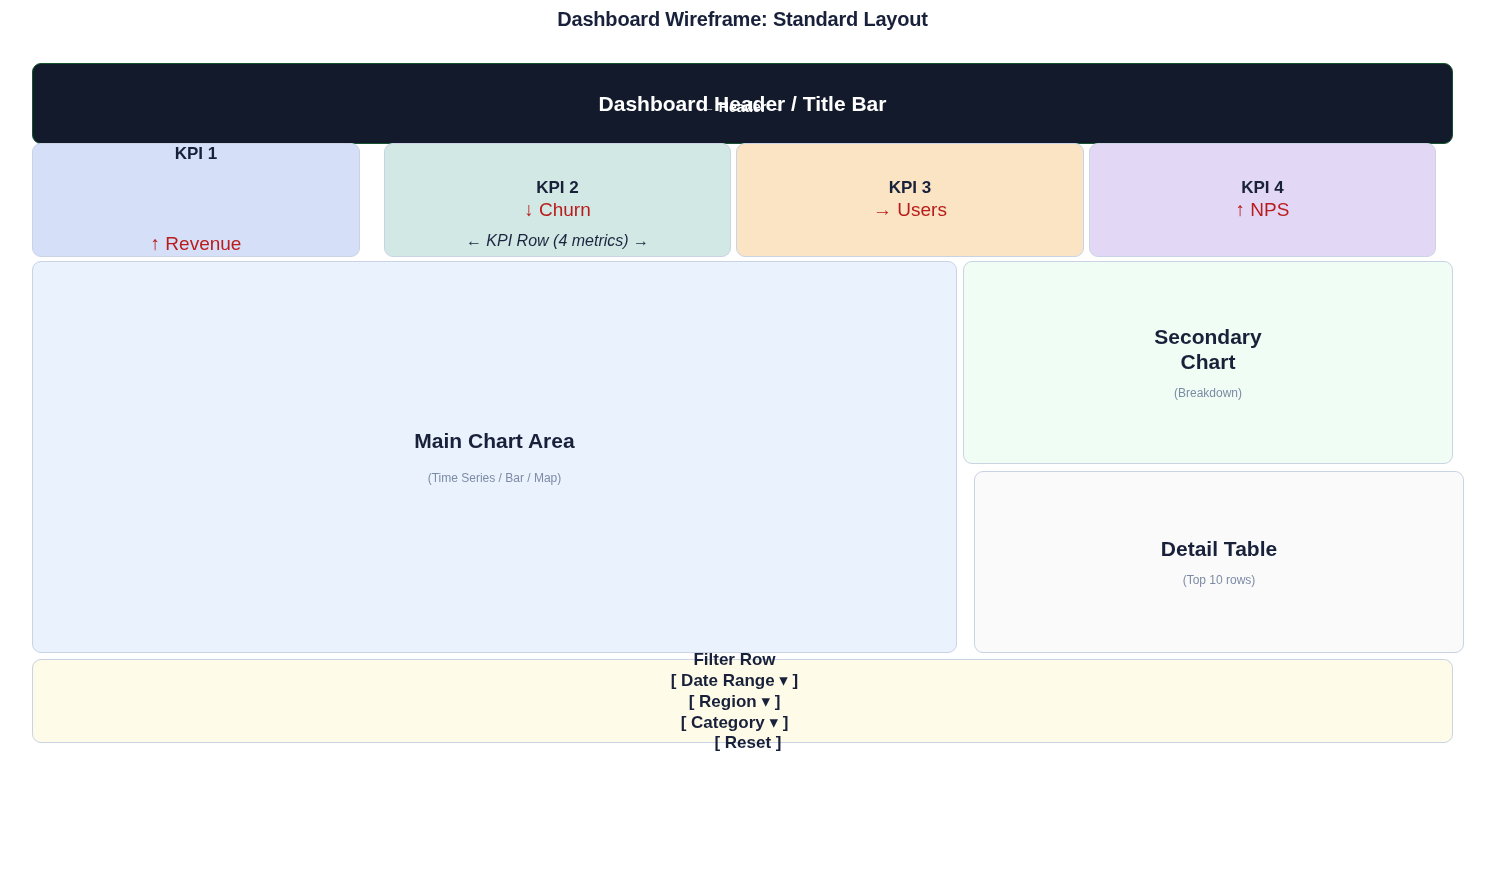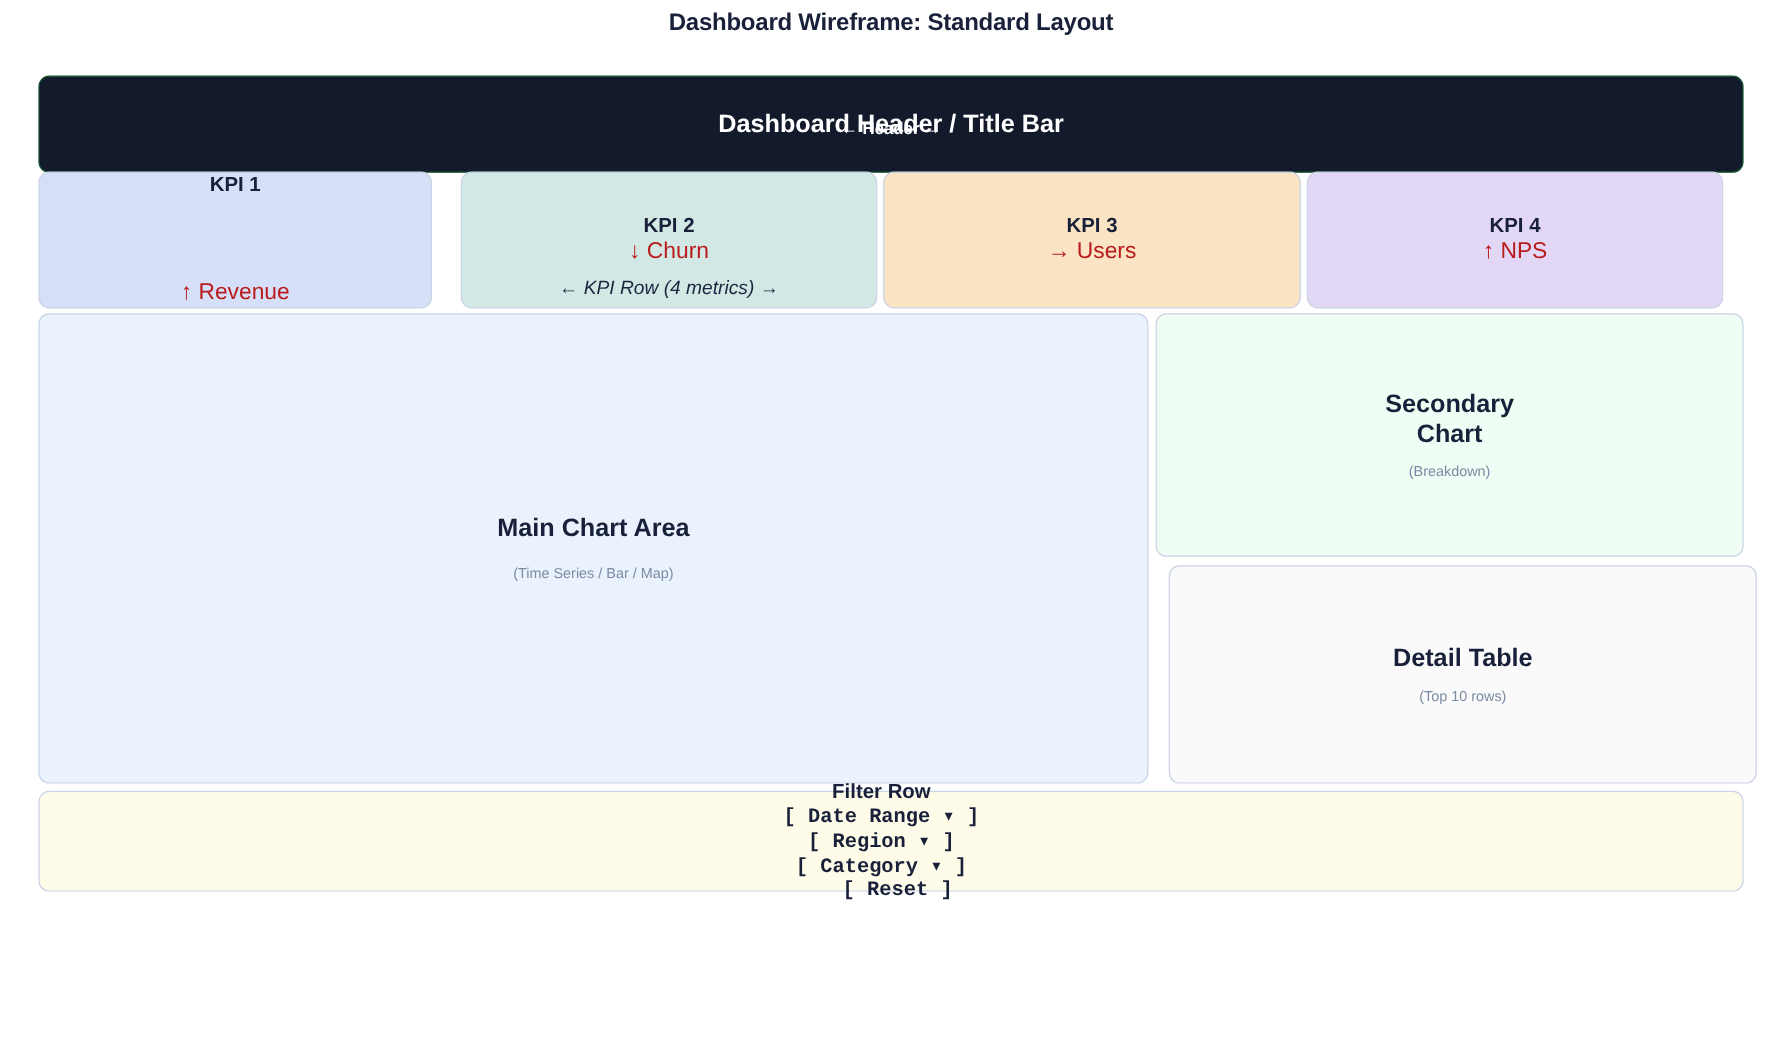--- a/index.html
+++ b/index.html
@@ -168,21 +168,21 @@
   .filter-row-inner {
     display: flex;
     flex-direction: column;
     align-items: center;
     font-size: 17px;
     font-weight: bold;
     color: #18203a;
     white-space: pre;
   }
   .filter-label { margin-right: 16px; }
-  .filter-chip { margin-right: 16px; font-family: Liberation Mono, monospace; }
+  .filter-chip { margin-right: 16px; }
   .filter-chip:last-child { margin-right: 0; padding-left: 11px; }
 </style>
 </head>
 <body>
 
 <div class="page">
 
   <div class="page-title">Dashboard Wireframe: Standard Layout</div>
 
   <div class="panel header-bar">

